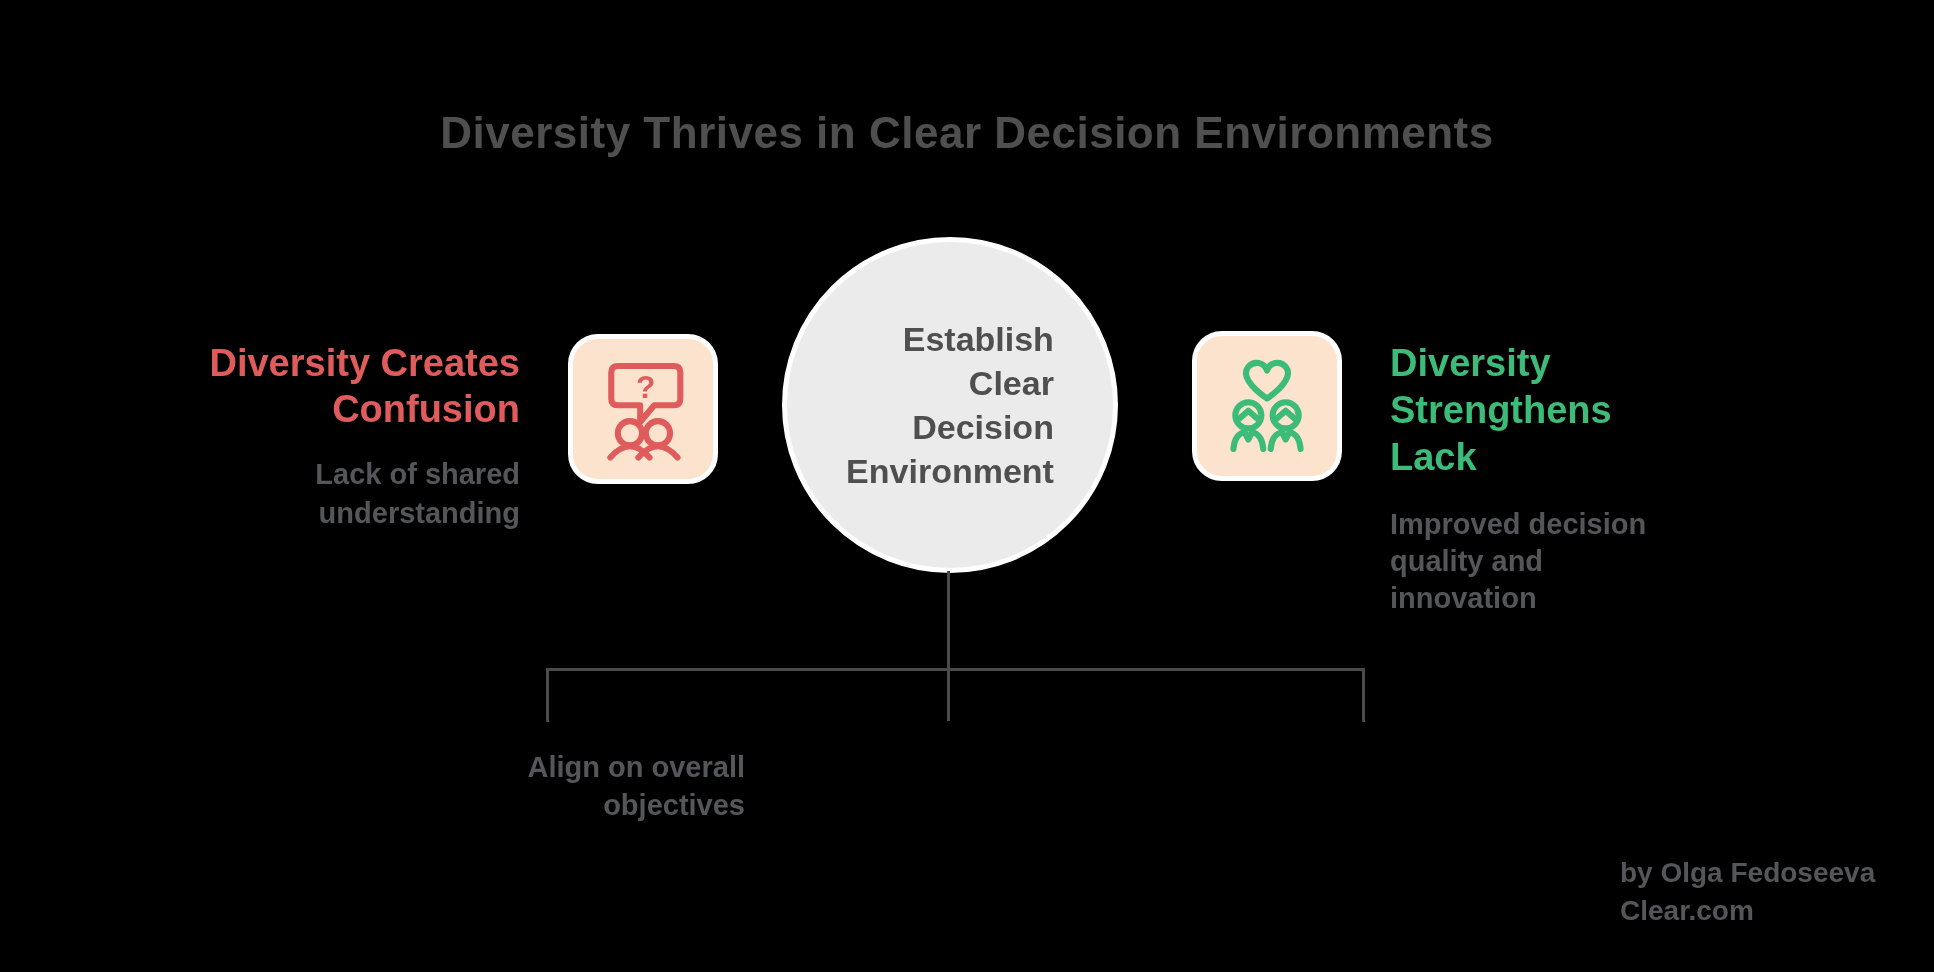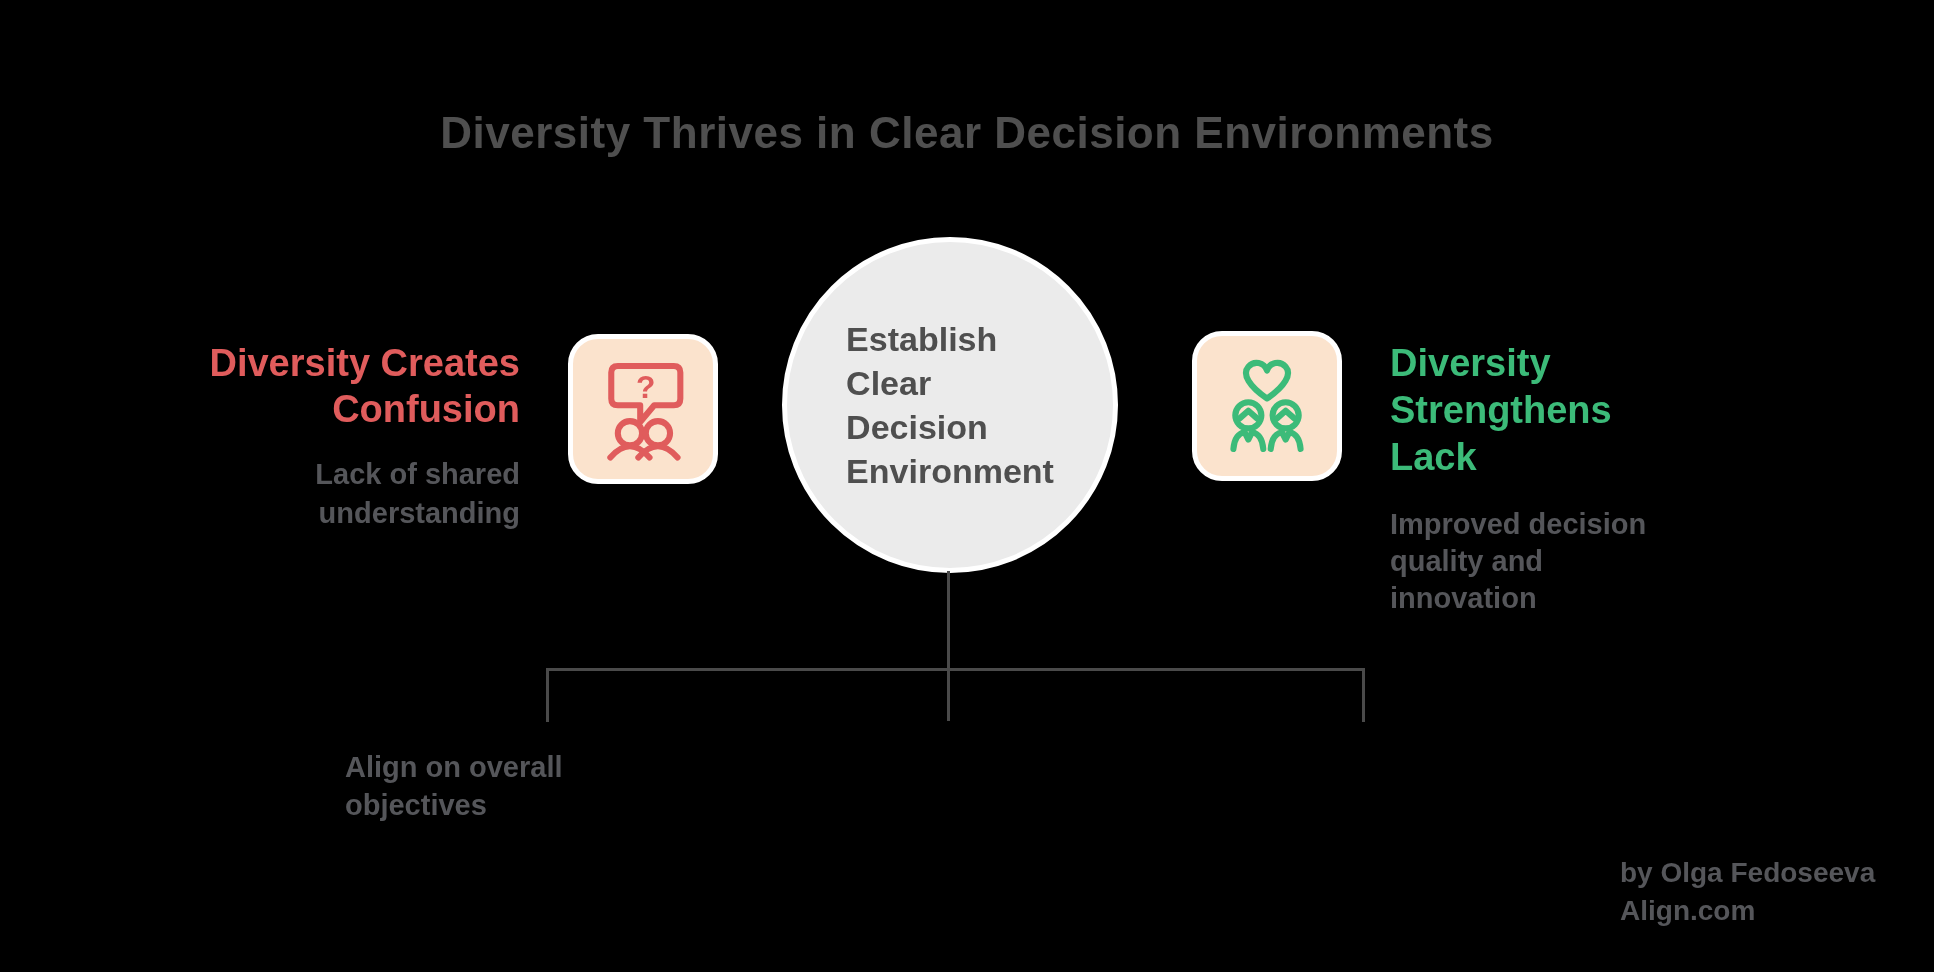--- a/index.html
+++ b/index.html
@@ -108,41 +108,41 @@
     width: 336px; height: 336px;
     box-sizing: border-box;
     background: var(--circle-fill, #ebebeb);
     border: 5px solid #ffffff;
     border-radius: 50%;
     display: flex;
     align-items: center;
     justify-content: center;
   }
   .circle-label {
-    text-align: left;
+    text-align: right;
     font-size: 34px;
     font-weight: bold;
     line-height: 44px;
     color: var(--title, #4d4d4d);
   }
 
   .line {
     position: absolute;
     background: var(--line, #4a4a4a);
   }
   .v-main     { left: 947px;  top: 560px; width: 3px;   height: 150px; }
   .h-line     { left: 546px;  top: 657px; width: 819px; height: 3px; }
   .drop-left  { left: 546px;  top: 657px; width: 3px;   height: 54px; }
   .drop-right { left: 1362px; top: 657px; width: 3px;   height: 54px; }
 
   .branch {
     position: absolute;
     top: 737px;
     width: 400px;
-    text-align: left;
+    text-align: right;
     font-size: 29px;
     font-weight: bold;
     line-height: 38px;
     color: var(--muted-text, #55565a);
   }
   .branch-1 { left: 345px; }
   .branch-2 { left: 750px; }
   .branch-3 { left: 1157px; }
 
   .attribution {
@@ -207,16 +207,16 @@
   <div class="line v-main"></div>
   <div class="line h-line"></div>
   <div class="line drop-left"></div>
   <div class="line drop-right"></div>
 
   <div class="branch branch-1 pre">Align on overall
 objectives</div>
 
   <div class="attribution">
     <div>by Olga Fedoseeva</div>
-    <div>Align.com</div>
+    <div>Clear.com</div>
   </div>
 
 </div>
 
 </body></html>

